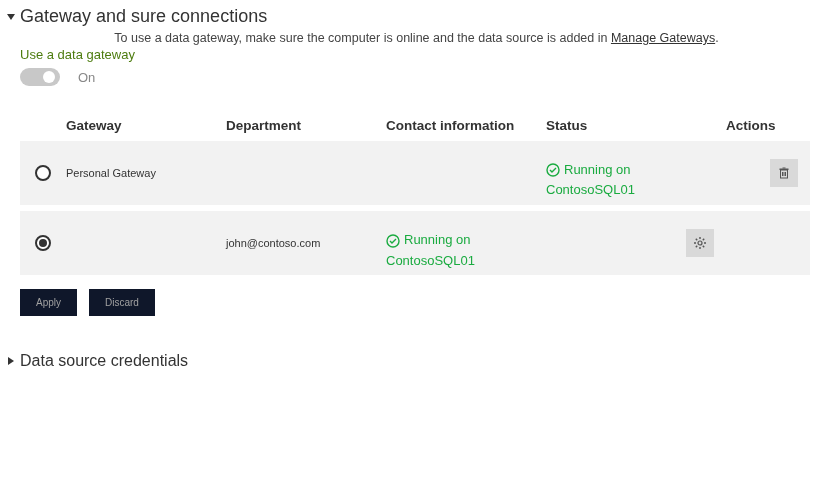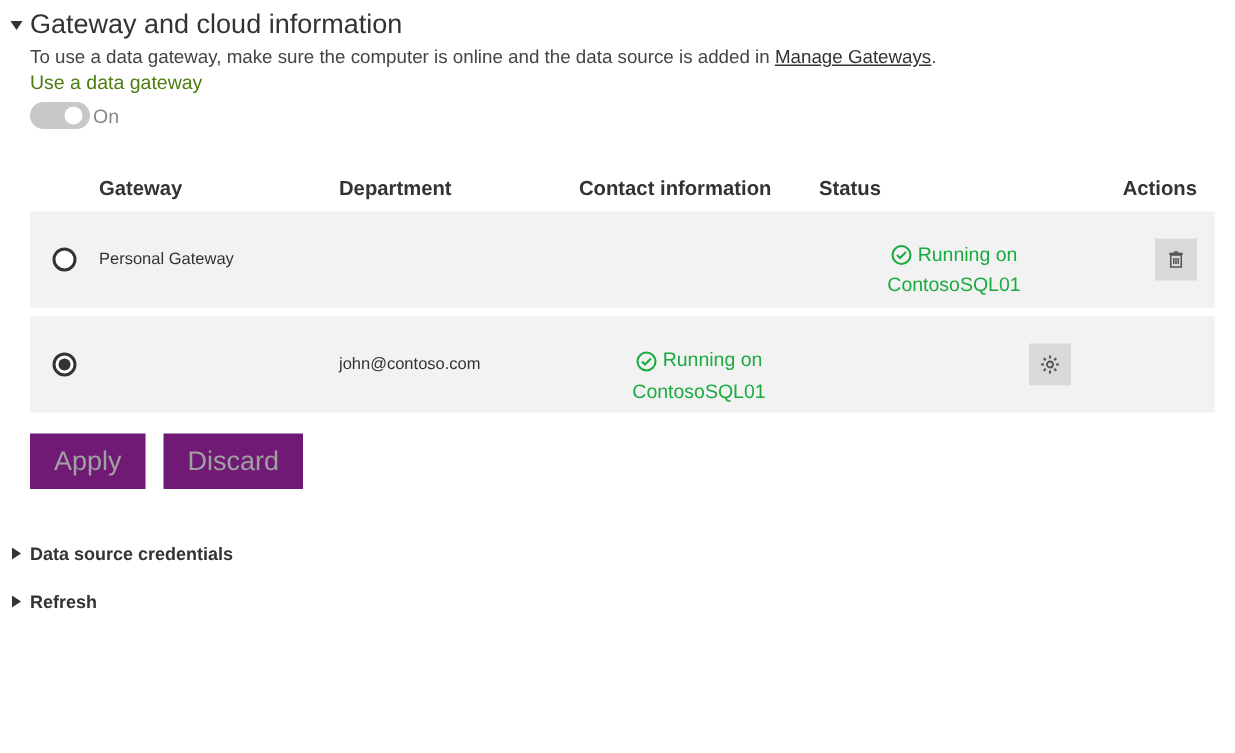--- a/index.html
+++ b/index.html
@@ -24,44 +24,45 @@
       align-items: center;
       justify-content: center;
       color: #333;
     }
     .section-title-main {
       font-size: 18px;
       font-weight: 400;
       color: #333;
     }
     .section-title-sub {
-      font-size: 12px;
-      font-weight: 700;
+      font-size: 16px;
+      font-weight: 400;
       color: #333;
     }
     .help-text {
       font-size: 12.5px;
       color: #444;
       margin-top: 4px;
       margin-left: 14px;
+      text-align: center;
     }
     .help-text a {
       color: #333;
       text-decoration: underline;
     }
     .toggle-label {
       font-size: 13px;
       color: #4d7c0f;
       margin-top: 2px;
       margin-left: 14px;
     }
     .toggle-row {
       display: flex;
       align-items: center;
-      gap: 2px;
+      gap: 18px;
       margin-top: 6px;
       margin-left: 14px;
     }
     .toggle {
       width: 40px;
       height: 18px;
       border-radius: 10px;
       background: #c8c8c8;
       position: relative;
       cursor: pointer;
@@ -90,21 +91,21 @@
       align-items: center;
     }
     .gw-head {
       padding: 8px 0;
     }
     .gw-head div {
       font-size: 13.5px;
       font-weight: 600;
       color: #333;
     }
-    .gw-head .col-actions { text-align: right; padding-right: 12px; }
+    .gw-head .col-actions { padding-right: 12px; }
     .gw-row {
       background: #f2f2f2;
       min-height: 52px;
       margin-bottom: 6px;
       padding: 6px 0;
     }
     .radio-cell {
       display: flex;
       justify-content: center;
       align-items: center;
@@ -124,21 +125,21 @@
       content: "";
       width: 8px;
       height: 8px;
       background: #333;
       border-radius: 50%;
     }
     .cell { font-size: 11px; color: #333; }
     .status-cell {
       color: #1aab40;
       font-size: 13px;
-      text-align: center;
+      text-align: left;
       line-height: 1.3;
       margin-top: 15px;
     }
     .status-line1 {
       display: inline-flex;
       align-items: center;
       gap: 4px;
       justify-content: center;
     }
     .action-cell {
@@ -156,24 +157,24 @@
       cursor: pointer;
       color: #555;
     }
     .btn-row {
       display: flex;
       gap: 12px;
       margin-top: 14px;
       margin-left: 14px;
     }
     .btn {
-      background: #701a75;
+      background: #0f172a;
       border: none;
       padding: 8px 16px;
-      font-size: 18px;
+      font-size: 10px;
       color: #a0a0a0;
       cursor: pointer;
       font-family: inherit;
     }
     .collapsed-section {
       display: flex;
       align-items: center;
       gap: 4px;
       margin-top: 18px;
       cursor: pointer;
@@ -184,21 +185,21 @@
   </style>
 </head>
 <body>
 
 <div class="section-header">
   <span class="caret">
     <svg width="10" height="10" viewBox="0 0 10 10">
         <polygon points="1,2 9,2 5,8" fill="#333"></polygon>
       </svg>
   </span>
-  <span class="section-title-main">Gateway and cloud information</span>
+  <span class="section-title-main">Gateway and sure connections</span>
 </div>
 
 <div class="help-text">
   <span>To use a data gateway, make sure the computer is online and the data source is added in </span><a href="#">Manage Gateways</a><span>.</span>
 </div>
 
 <div class="toggle-label">Use a data gateway</div>
 <div class="toggle-row">
   <div class="toggle">
     <div class="toggle-knob"></div>
@@ -298,21 +299,13 @@
 
 <div class="sections">
   <div class="collapsed-section">
     <span>
       <svg width="10" height="10" viewBox="0 0 10 10">
           <polygon points="2,1 8,5 2,9" fill="#333"></polygon>
         </svg>
     </span>
     <span class="section-title-sub">Data source credentials</span>
   </div>
-  <div class="collapsed-section">
-    <span>
-      <svg width="10" height="10" viewBox="0 0 10 10">
-          <polygon points="2,1 8,5 2,9" fill="#333"></polygon>
-        </svg>
-    </span>
-    <span class="section-title-sub">Refresh</span>
-  </div>
 </div>
 
 </body></html>

